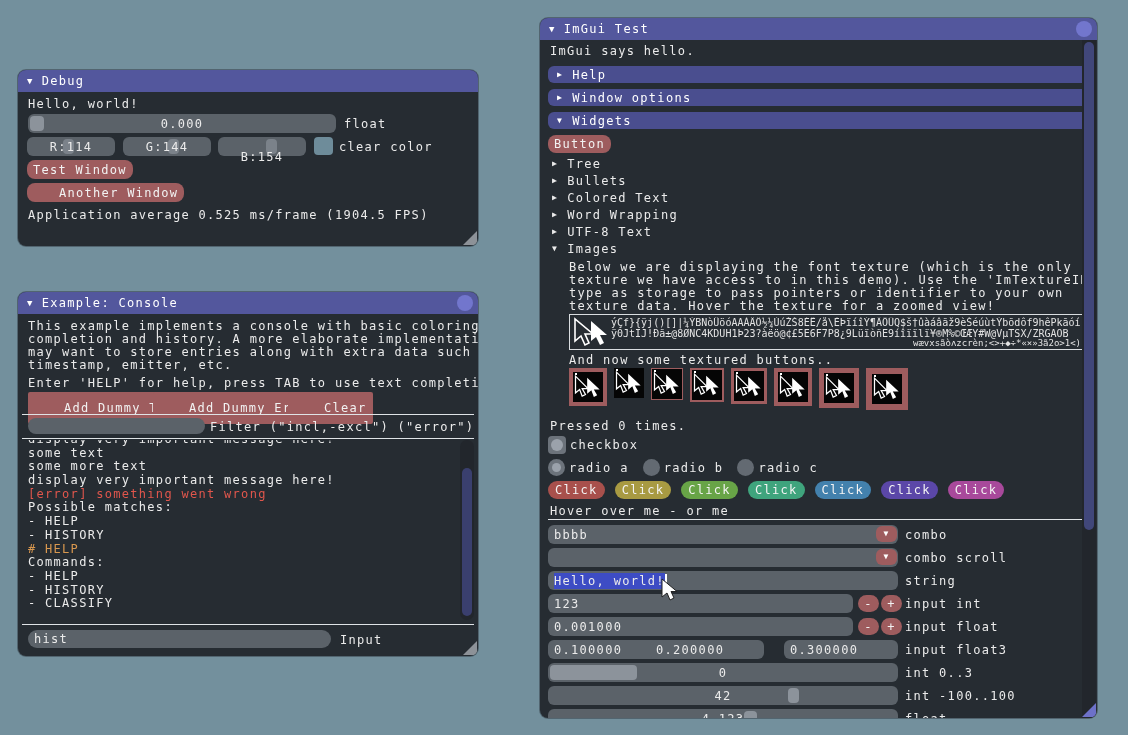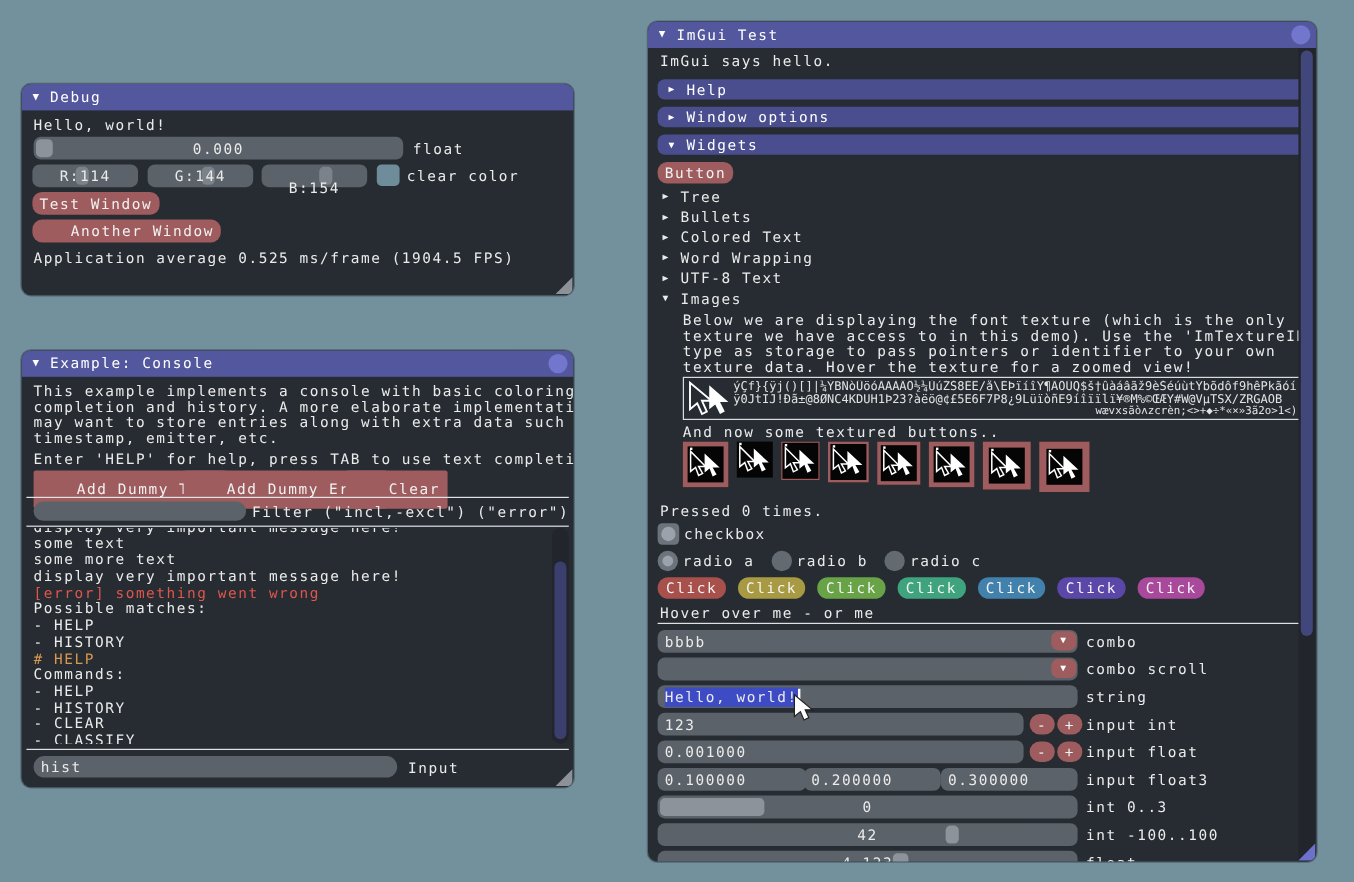--- a/index.html
+++ b/index.html
@@ -119,21 +119,20 @@
     <div class="logline">some more text</div>
     <div class="logline">display very important message here!</div>
     <div class="logline log-error">[error] something went wrong</div>
     <div class="logline">Possible matches:</div>
     <div class="logline">- HELP</div>
     <div class="logline">- HISTORY</div>
     <div class="logline log-match"># HELP</div>
     <div class="logline">Commands:</div>
     <div class="logline">- HELP</div>
     <div class="logline">- HISTORY</div>
-    <div class="logline">- CLEAR</div>
     <div class="logline">- CLASSIFY</div>
   </div>
   <div class="scrolltrack" style="left:442px;top:148px;width:14px;height:180px;">
     <div class="scrollthumb" style="top:28px;height:148px;background:#3a3f6e;"></div>
   </div>
 
   <div class="sep" style="top:332px;"></div>
   <div class="frame pill" style="left:10px;top:338px;width:303px;height:18px;">
     <span>hist</span>
   </div>
@@ -309,21 +308,21 @@
   <div class="frame" style="left:8px;top:599px;width:305px;">
     <span>0.001000</span>
   </div>
   <div class="pmbtn" style="left:318px;top:600px;">-</div>
   <div class="pmbtn" style="left:341px;top:600px;">+</div>
   <div class="rowlabel" style="top:602px;">input float</div>
 
   <div class="frame" style="left:8px;top:622px;width:124px;">
       <span>0.100000</span>
     </div>
-  <div class="frame" style="left:130px;top:622px;width:114px;">
+  <div class="frame" style="left:110px;top:622px;width:114px;">
       <span>0.200000</span>
     </div>
   <div class="frame" style="left:244px;top:622px;width:114px;">
       <span>0.300000</span>
     </div>
   <div class="rowlabel" style="top:625px;">input float3</div>
 
   <div class="frame" style="left:8px;top:645px;width:350px;padding:0;">
     <div class="grab" style="left:2px;width:87px;"></div>
     <span class="sval">0</span>

